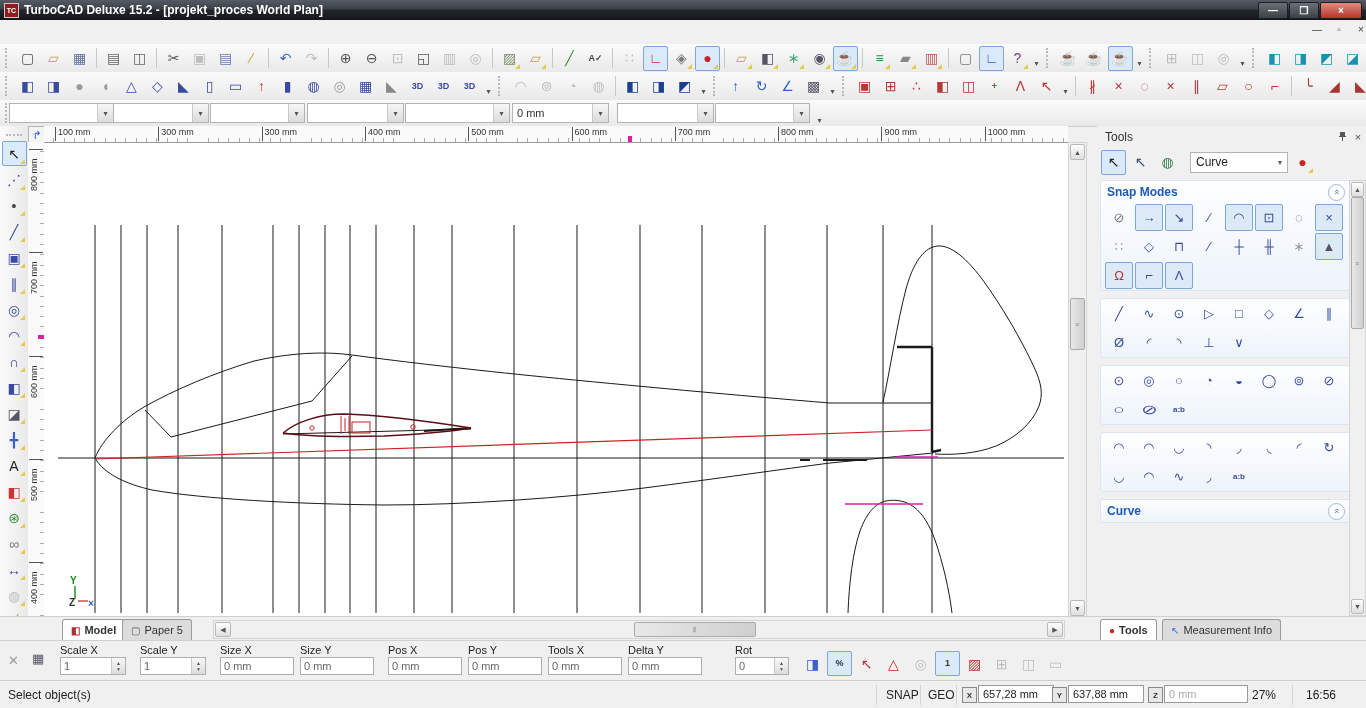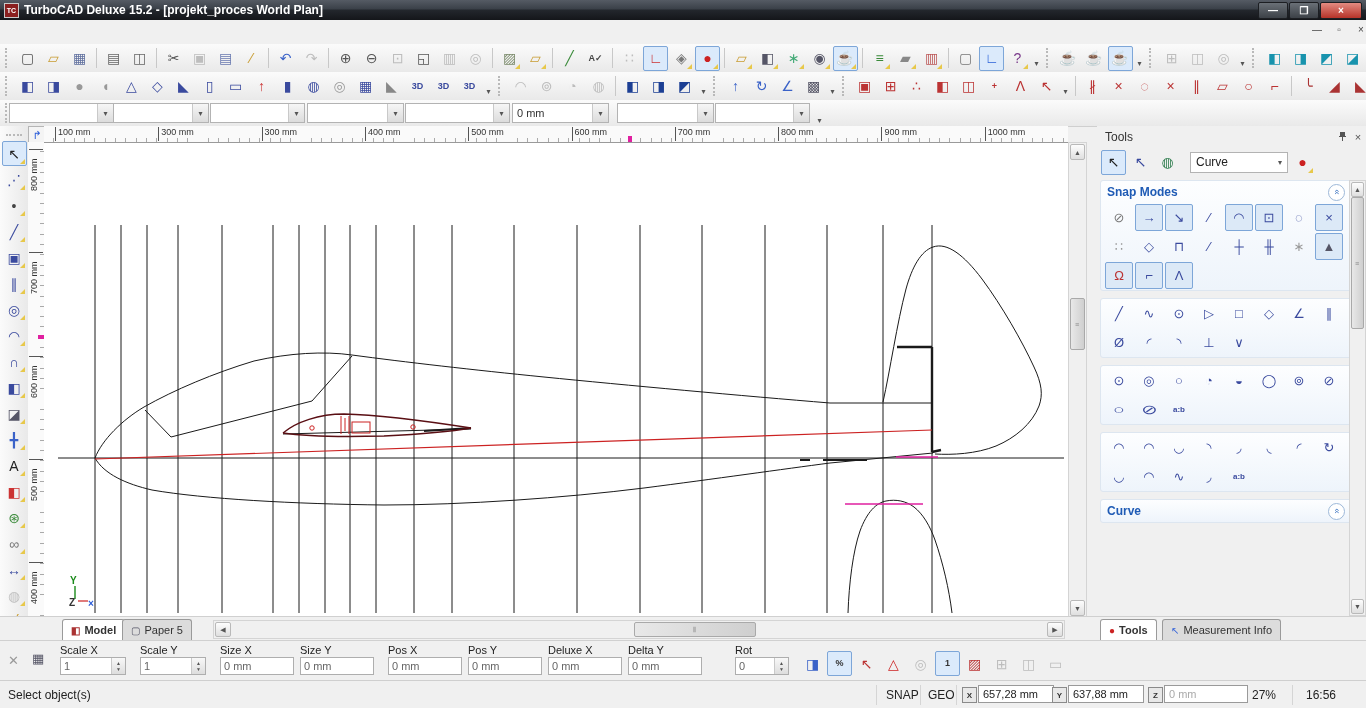--- a/index.html
+++ b/index.html
@@ -948,21 +948,21 @@
           <span class="flabel">Pos X</span>
           <span class="fbox" style="width: 72px;">
             <span class="fval">0 mm</span>
           </span>
         </span><span class="fld" style="left: 468px;">
           <span class="flabel">Pos Y</span>
           <span class="fbox" style="width: 72px;">
             <span class="fval">0 mm</span>
           </span>
         </span><span class="fld" style="left: 548px;">
-          <span class="flabel">Deluxe X</span>
+          <span class="flabel">Tools X</span>
           <span class="fbox" style="width: 72px;">
             <span class="fval">0 mm</span>
           </span>
         </span><span class="fld" style="left: 628px;">
           <span class="flabel">Delta Y</span>
           <span class="fbox" style="width: 72px;">
             <span class="fval">0 mm</span>
           </span>
         </span><span class="fld" style="left: 735px;">
           <span class="flabel">Rot</span>

